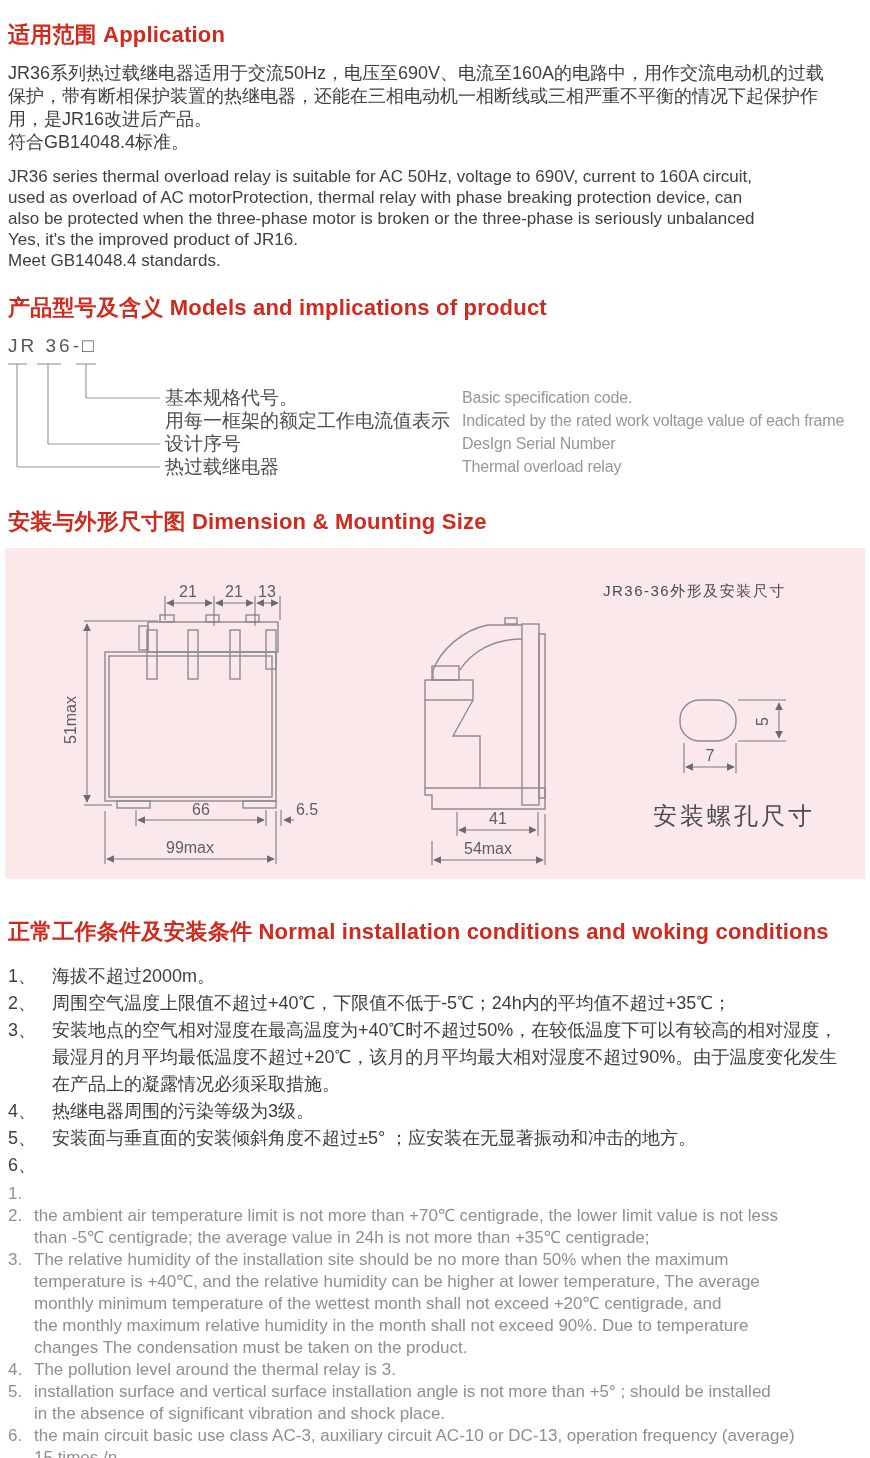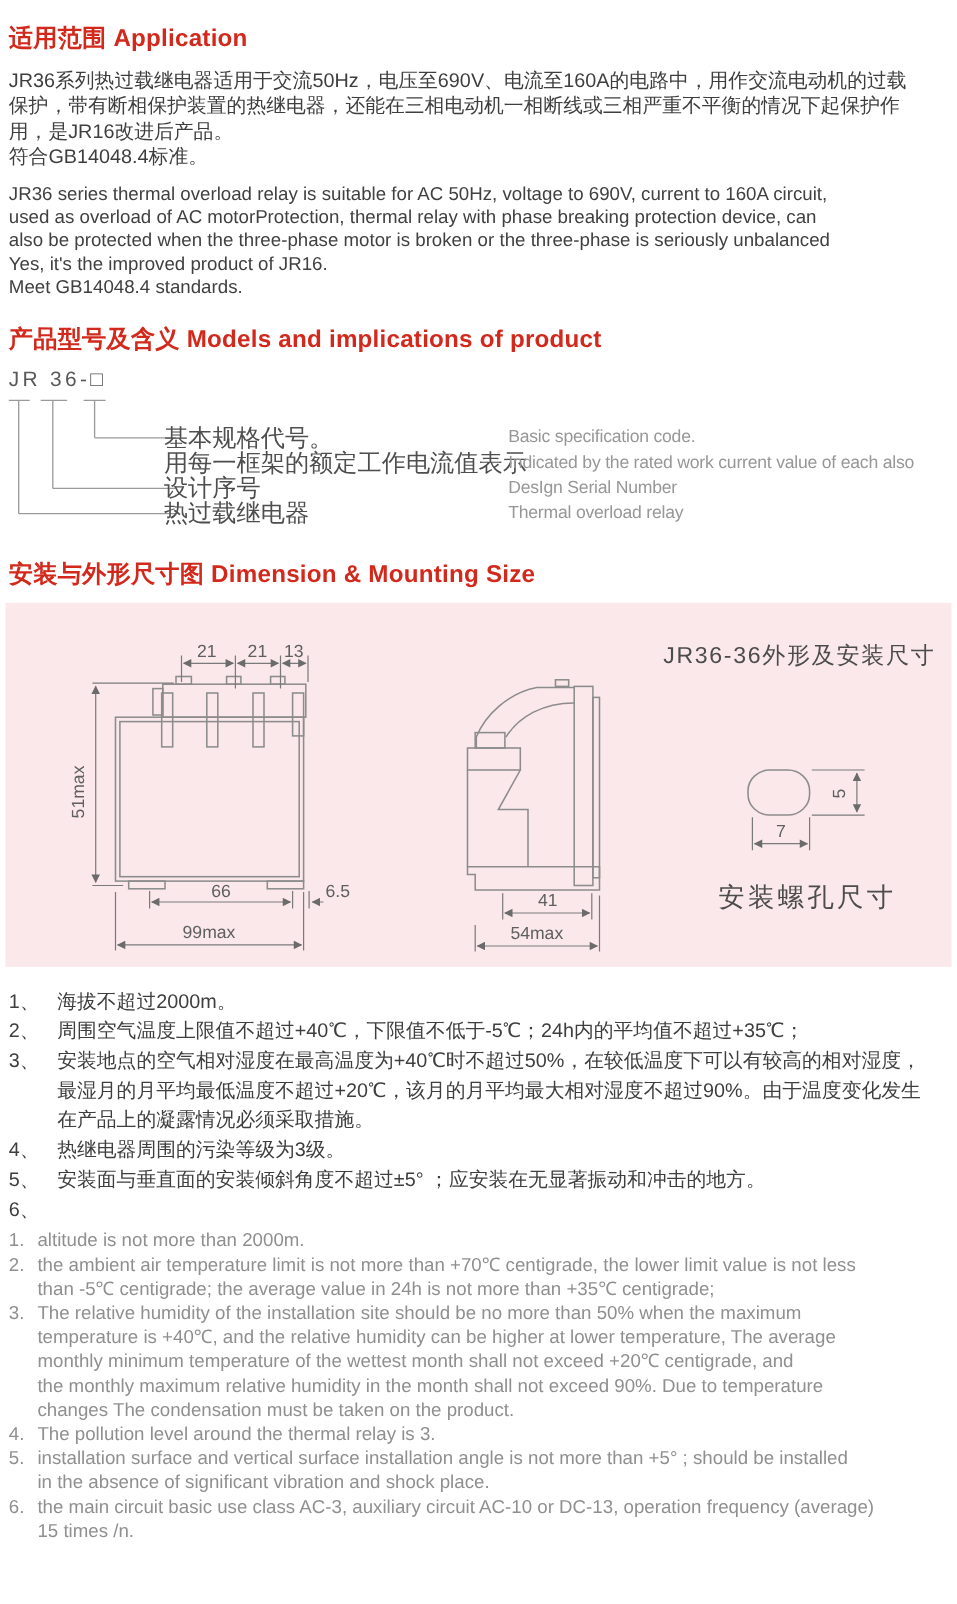--- a/index.html
+++ b/index.html
@@ -13,27 +13,27 @@
     margin:0 0 0 8px;letter-spacing:.2px;white-space:nowrap;
   }
   .sec-app{padding-top:22px;}
   .p-cn{white-space:pre-line;font-size:18px;line-height:23px;color:#3e3e3e;margin:14px 8px 0;}
   .p-en{white-space:pre-line;font-size:17px;line-height:21px;color:#404040;margin:12px 8px 0;}
 
   .h-models{margin-top:24px;}
   .model-block{position:relative;height:150px;margin-top:12px;}
   .model-code{position:absolute;left:8px;top:2px;font-size:19px;letter-spacing:3px;color:#585858;}
   .model-lines{position:absolute;left:0;top:0;}
-  .lbl-cn{position:absolute;left:149px;font-size:22px;line-height:22px;color:#4e4e4e;white-space:nowrap;}
+  .lbl-cn{position:absolute;left:165px;font-size:19px;line-height:22px;color:#4e4e4e;white-space:nowrap;}
   .lbl-en{position:absolute;left:462px;font-size:16px;line-height:22px;color:#979797;letter-spacing:-.2px;white-space:nowrap;}
   .row0{top:54px;}.row1{top:77px;}.row2{top:100px;}.row3{top:123px;}
 
   .h-dim{margin-top:26px;}
   .board{position:relative;margin:13px 5px 0;height:331px;background:#fae8eb;}
-  .board-title{position:absolute;left:598px;top:34px;font-size:21px;color:#4c4c4c;letter-spacing:1.5px;white-space:nowrap;}
+  .board-title{position:absolute;left:598px;top:34px;font-size:15px;color:#4c4c4c;letter-spacing:1.5px;white-space:nowrap;}
   .hole-label{position:absolute;left:648px;top:252px;font-size:24px;color:#4c4c4c;letter-spacing:3px;white-space:nowrap;}
   .svg-front{position:absolute;left:55px;top:20px;}
   .svg-side{position:absolute;left:405px;top:20px;}
   .svg-hole{position:absolute;left:635px;top:135px;}
   .part{stroke:#8c8c8c;stroke-width:1.4;fill:none;}
   .dim{stroke:#7a7a7a;stroke-width:1.1;fill:none;}
   .dimtxt{fill:#5f5f5f;font-size:16px;font-family:"Liberation Sans",sans-serif;}
   .arrowhead{fill:#6b6b6b;}
 
   .h-cond{margin-top:40px;}
@@ -76,21 +76,21 @@
         <line x1="86" y1="65" x2="160" y2="65"></line>
         <line x1="48" y1="111" x2="160" y2="111"></line>
         <line x1="17" y1="134" x2="160" y2="134"></line>
       </g>
     </svg>
     <div class="lbl-cn row0">基本规格代号。</div>
     <div class="lbl-cn row1">用每一框架的额定工作电流值表示</div>
     <div class="lbl-cn row2">设计序号</div>
     <div class="lbl-cn row3">热过载继电器</div>
     <div class="lbl-en row0">Basic specification code.</div>
-    <div class="lbl-en row1">Indicated by the rated work current value of each also</div>
+    <div class="lbl-en row1">Indicated by the rated work voltage value of each frame</div>
     <div class="lbl-en row2">DesIgn Serial Number</div>
     <div class="lbl-en row3">Thermal overload relay</div>
   </div>
 </section>
 
 <section>
   <h2 class="heading h-dim">安装与外形尺寸图 Dimension &amp; Mounting Size</h2>
 
   <div class="board">
     <div class="board-title">JR36-36外形及安装尺寸</div>
@@ -194,20 +194,21 @@
       </g>
       <text class="dimtxt" transform="translate(128,43) rotate(-90)">5</text>
       <text class="dimtxt" x="70" y="78" text-anchor="middle">7</text>
     </svg>
 
     <div class="hole-label">安装螺孔尺寸</div>
   </div>
 </section>
 
 <section>
+  <h2 class="heading h-cond">正常工作条件及安装条件 Normal installation conditions and woking conditions</h2>
 
   <div class="clist">
     <div class="item">
       <span class="no">1、</span>
       <span class="txt">海拔不超过2000m。</span>
     </div>
     <div class="item">
       <span class="no">2、</span>
       <span class="txt">周围空气温度上限值不超过+40℃，下限值不低于-5℃；24h内的平均值不超过+35℃；</span>
     </div>
@@ -226,21 +227,20 @@
       <span class="txt">安装面与垂直面的安装倾斜角度不超过±5° ；应安装在无显著振动和冲击的地方。</span>
     </div>
     <div class="item">
       <span class="no">6、</span>
     </div>
   </div>
 
   <div class="elist">
     <div class="item">
       <span class="no">1.</span>
-      <span class="txt">altitude is not more than 2000m.</span>
     </div>
     <div class="item">
       <span class="no">2.</span>
       <span class="txt">the ambient air temperature limit is not more than +70℃ centigrade, the lower limit value is not less
 than -5℃ centigrade; the average value in 24h is not more than +35℃ centigrade;</span>
     </div>
     <div class="item">
       <span class="no">3.</span>
       <span class="txt">The relative humidity of the installation site should be no more than 50% when the maximum
 temperature is +40℃, and the relative humidity can be higher at lower temperature, The average

